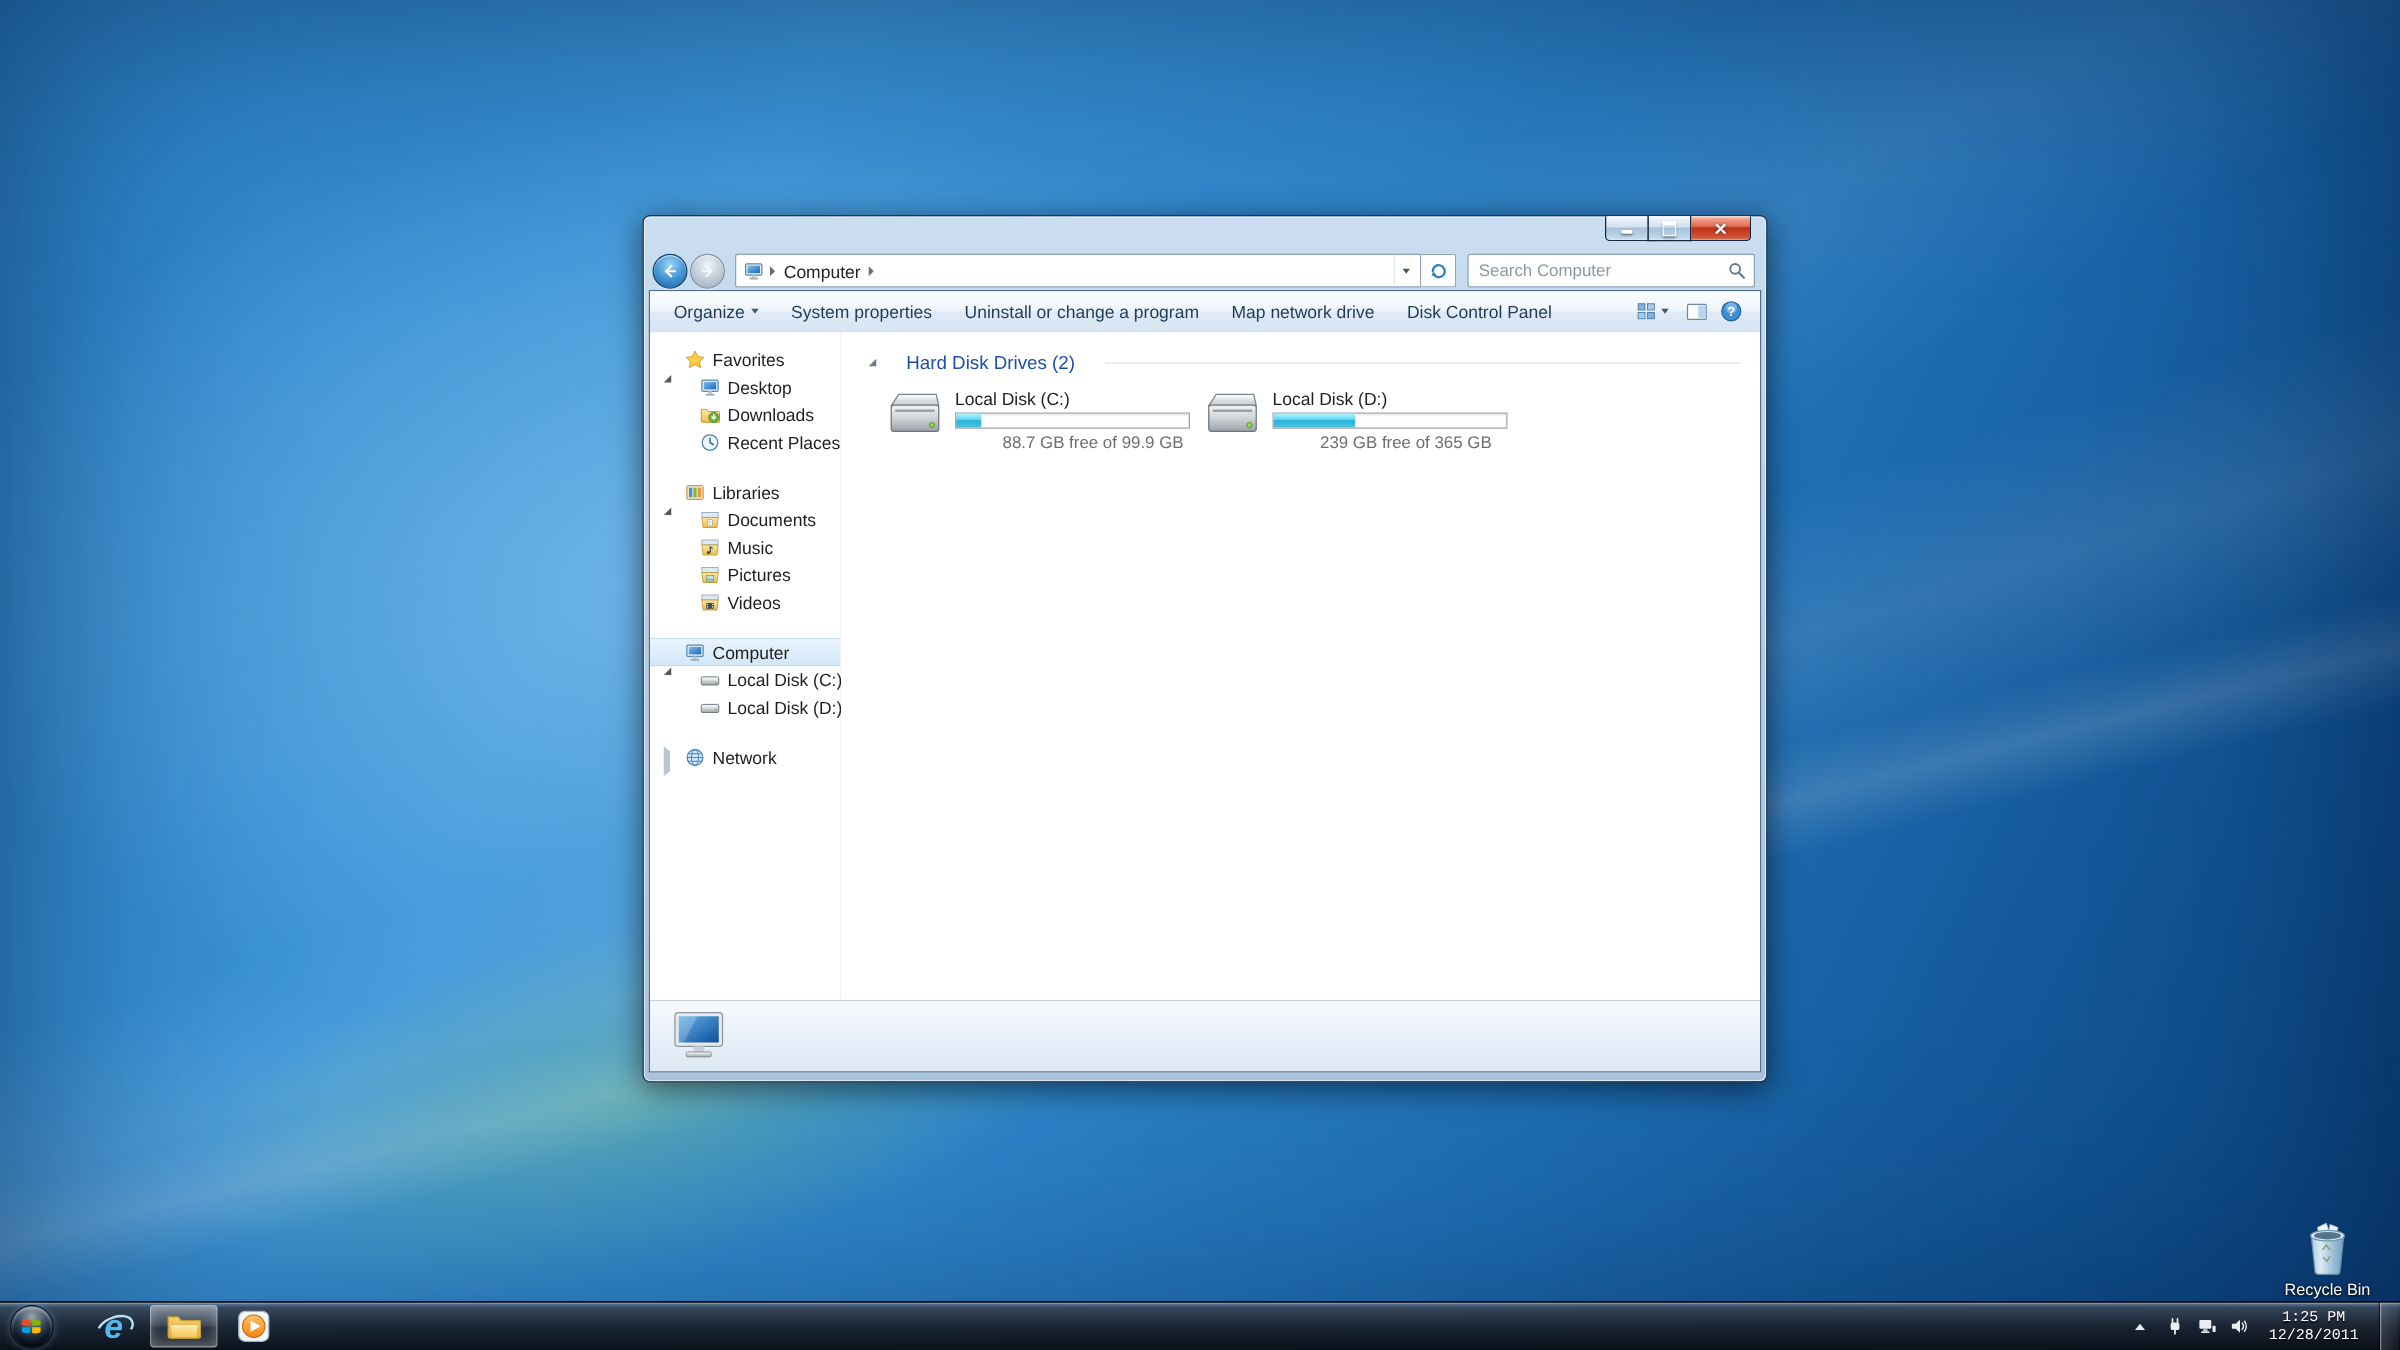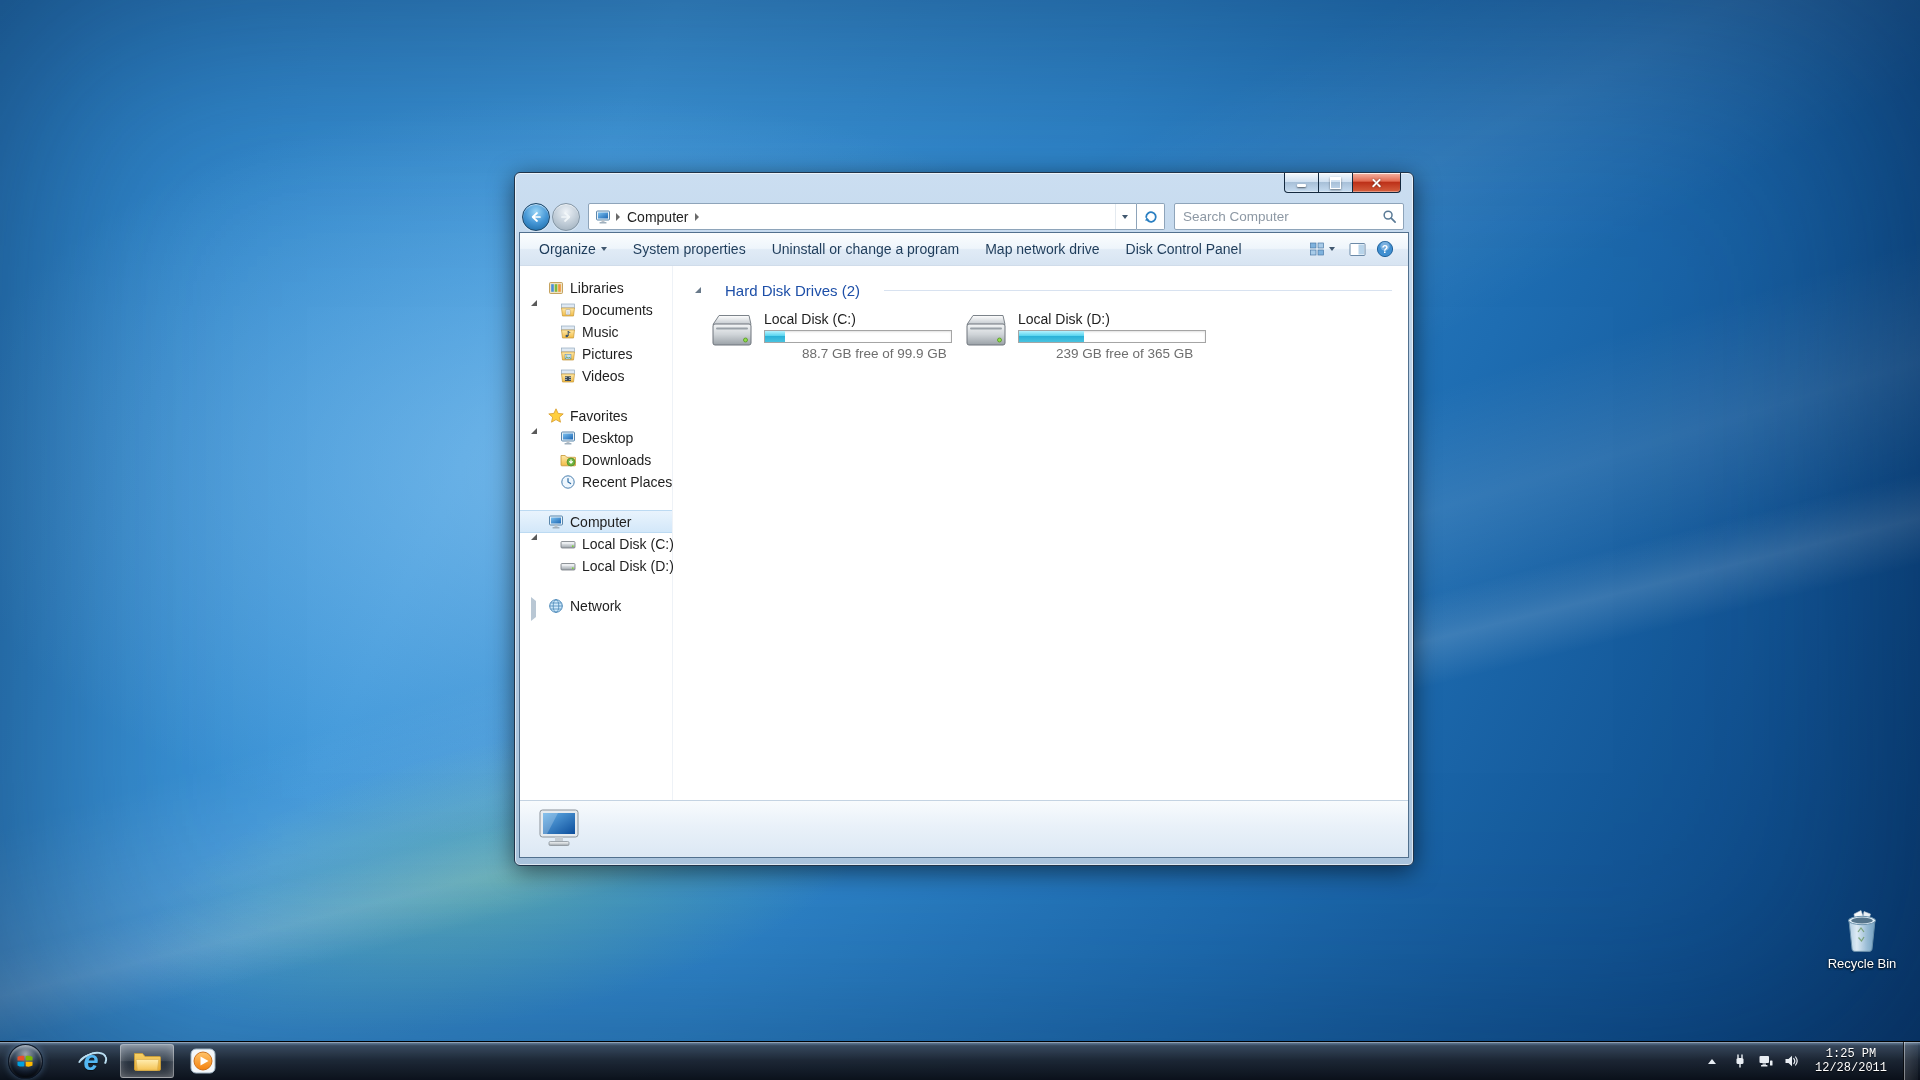--- a/index.html
+++ b/index.html
@@ -107,21 +107,21 @@
   .ie-ring{position:absolute;left:0;top:7px;width:28px;height:16px;border:2px solid rgba(195,232,252,.95);border-radius:50%;
     border-left-color:transparent;border-bottom-color:transparent;transform:rotate(-24deg);}
   .tray{margin-left:auto;display:flex;align-items:center;gap:11px;padding-right:2px;}
   .tray-up{width:20px;height:24px;display:flex;align-items:center;justify-content:center;border-radius:3px;}
   .up-tri{width:0;height:0;border-left:4px solid transparent;border-right:4px solid transparent;border-bottom:5px solid #e7edf3;}
   .clock{text-align:center;color:#fff;font-size:12px;line-height:14.5px;text-shadow:0 1px 1px rgba(0,0,0,.8);margin:0 5px;font-family:Liberation Mono, monospace;}
   .show-desktop{width:14px;align-self:stretch;border-left:1px solid rgba(0,0,0,.7);box-shadow:inset 1px 0 0 rgba(255,255,255,.4);
     background:linear-gradient(90deg,rgba(255,255,255,.14),rgba(255,255,255,.04));}
 
   
-  .desk-icon{position:absolute;left:1826px;top:906px;width:72px;display:flex;flex-direction:column;align-items:center;gap:3px;}
+  .desk-icon{position:absolute;left:1826px;top:974px;width:72px;display:flex;flex-direction:column;align-items:center;gap:3px;}
   .desk-label{font-size:13px;color:#fff;text-shadow:0 1px 2px rgba(0,0,0,.9),0 0 3px rgba(0,0,0,.6);}
 </style>
 </head>
 <body>
 
 <svg style="position:absolute;width:0;height:0" aria-hidden="true">
   <defs>
     <linearGradient id="lg-silver" x1="0" y1="0" x2="0" y2="1">
       <stop offset="0" stop-color="#f4f6f7"></stop>
         <stop offset=".5" stop-color="#cfd4d8"></stop>
@@ -374,75 +374,75 @@
         </div>
       </div>
 
       <div class="bodyrow">
 
         <div class="sidebar">
           <div class="side-group">
             <div class="side-header">
               <span class="expwrap"><span class="exp-open"></span></span>
               <svg class="i16">
-                  <use href="#ic-libraries"></use>
-                </svg>
-              <span>Libraries</span>
-            </div>
-            <div class="side-item">
-              <svg class="i16">
-                  <use href="#ic-lib-doc"></use>
-                </svg>
-              <span>Documents</span>
-            </div>
-            <div class="side-item">
-              <svg class="i16">
-                  <use href="#ic-lib-music"></use>
-                </svg>
-              <span>Music</span>
-            </div>
-            <div class="side-item">
-              <svg class="i16">
-                  <use href="#ic-lib-pic"></use>
-                </svg>
-              <span>Pictures</span>
-            </div>
-            <div class="side-item">
-              <svg class="i16">
-                  <use href="#ic-lib-video"></use>
-                </svg>
-              <span>Videos</span>
+                  <use href="#ic-star"></use>
+                </svg>
+              <span>Favorites</span>
+            </div>
+            <div class="side-item">
+              <svg class="i16">
+                  <use href="#ic-desktop"></use>
+                </svg>
+              <span>Desktop</span>
+            </div>
+            <div class="side-item">
+              <svg class="i16">
+                  <use href="#ic-download"></use>
+                </svg>
+              <span>Downloads</span>
+            </div>
+            <div class="side-item">
+              <svg class="i16">
+                  <use href="#ic-recent"></use>
+                </svg>
+              <span>Recent Places</span>
             </div>
           </div>
 
           <div class="side-group">
             <div class="side-header">
               <span class="expwrap"><span class="exp-open"></span></span>
               <svg class="i16">
-                  <use href="#ic-star"></use>
-                </svg>
-              <span>Favorites</span>
-            </div>
-            <div class="side-item">
-              <svg class="i16">
-                  <use href="#ic-desktop"></use>
-                </svg>
-              <span>Desktop</span>
-            </div>
-            <div class="side-item">
-              <svg class="i16">
-                  <use href="#ic-download"></use>
-                </svg>
-              <span>Downloads</span>
-            </div>
-            <div class="side-item">
-              <svg class="i16">
-                  <use href="#ic-recent"></use>
-                </svg>
-              <span>Recent Places</span>
+                  <use href="#ic-libraries"></use>
+                </svg>
+              <span>Libraries</span>
+            </div>
+            <div class="side-item">
+              <svg class="i16">
+                  <use href="#ic-lib-doc"></use>
+                </svg>
+              <span>Documents</span>
+            </div>
+            <div class="side-item">
+              <svg class="i16">
+                  <use href="#ic-lib-music"></use>
+                </svg>
+              <span>Music</span>
+            </div>
+            <div class="side-item">
+              <svg class="i16">
+                  <use href="#ic-lib-pic"></use>
+                </svg>
+              <span>Pictures</span>
+            </div>
+            <div class="side-item">
+              <svg class="i16">
+                  <use href="#ic-lib-video"></use>
+                </svg>
+              <span>Videos</span>
             </div>
           </div>
 
           <div class="side-group">
             <div class="side-header selected">
               <span class="expwrap"><span class="exp-open"></span></span>
               <svg class="i16">
                   <use href="#ic-desktop"></use>
                 </svg>
               <span>Computer</span>

